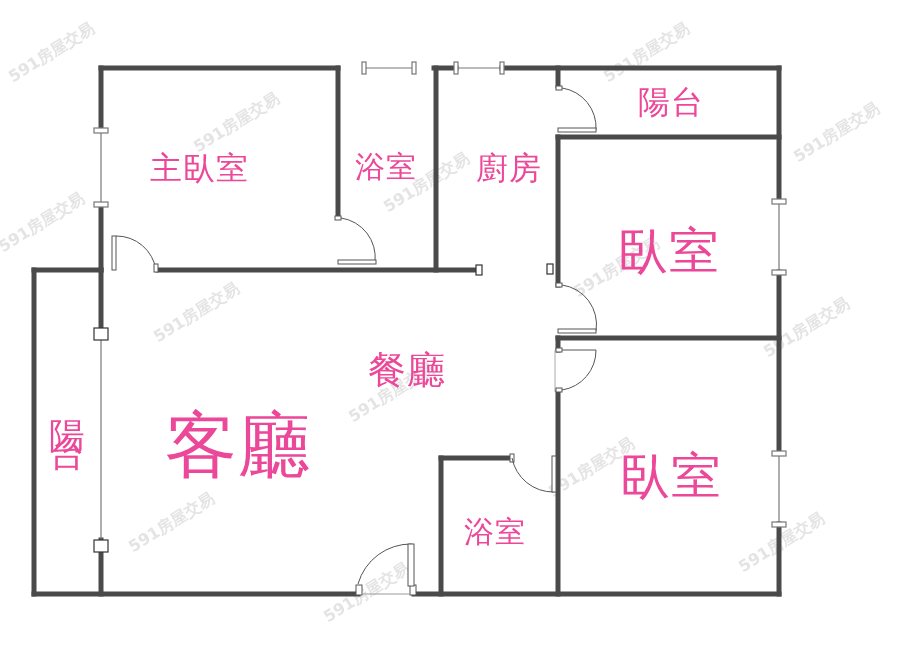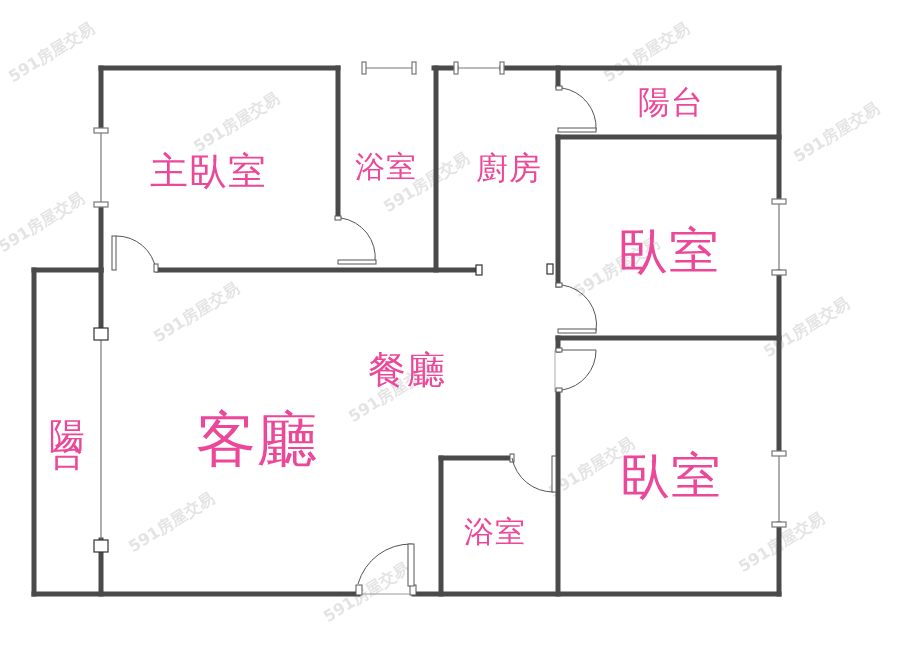--- a/index.html
+++ b/index.html
@@ -122,22 +122,22 @@
     <rect x="552" y="456" width="4" height="36" fill="#fff"></rect>
 
     <rect x="356" y="585" width="6" height="10" fill="#fff"></rect>
     <rect x="410" y="585" width="6" height="10" fill="#fff"></rect>
     <path d="M358 584 A55 55 0 0 1 412 544"></path>
     <rect x="408" y="544" width="6" height="42" fill="#fff"></rect>
     <line x1="362" y1="594" x2="410" y2="594" stroke="#999"></line>
   </g>
 </svg>
 
-<div class="label" style="left:150px;top:152px;font-size:38px;">主臥室</div>
+<div class="label" style="left:150px;top:152px;font-size:32px;">主臥室</div>
 <div class="label" style="left:355px;top:152px;font-size:30px;">浴室</div>
 <div class="label" style="left:476px;top:152px;font-size:32px;">廚房</div>
 <div class="label" style="left:638px;top:86px;font-size:32px;">陽台</div>
 <div class="label" style="left:618px;top:226px;font-size:50px;">臥室</div>
 <div class="label" style="left:368px;top:351px;font-size:38px;text-align:right;">餐廳</div>
-<div class="label" style="left:165px;top:409px;font-size:60px;margin-left:31px;">客廳</div>
+<div class="label" style="left:165px;top:409px;font-size:72px;">客廳</div>
 <div class="label vert" style="left:49px;top:392px;font-size:36px;">陽台</div>
 <div class="label" style="left:464px;top:517px;font-size:30px;">浴室</div>
 <div class="label" style="left:620px;top:451px;font-size:50px;">臥室</div>
 
 </body></html>

